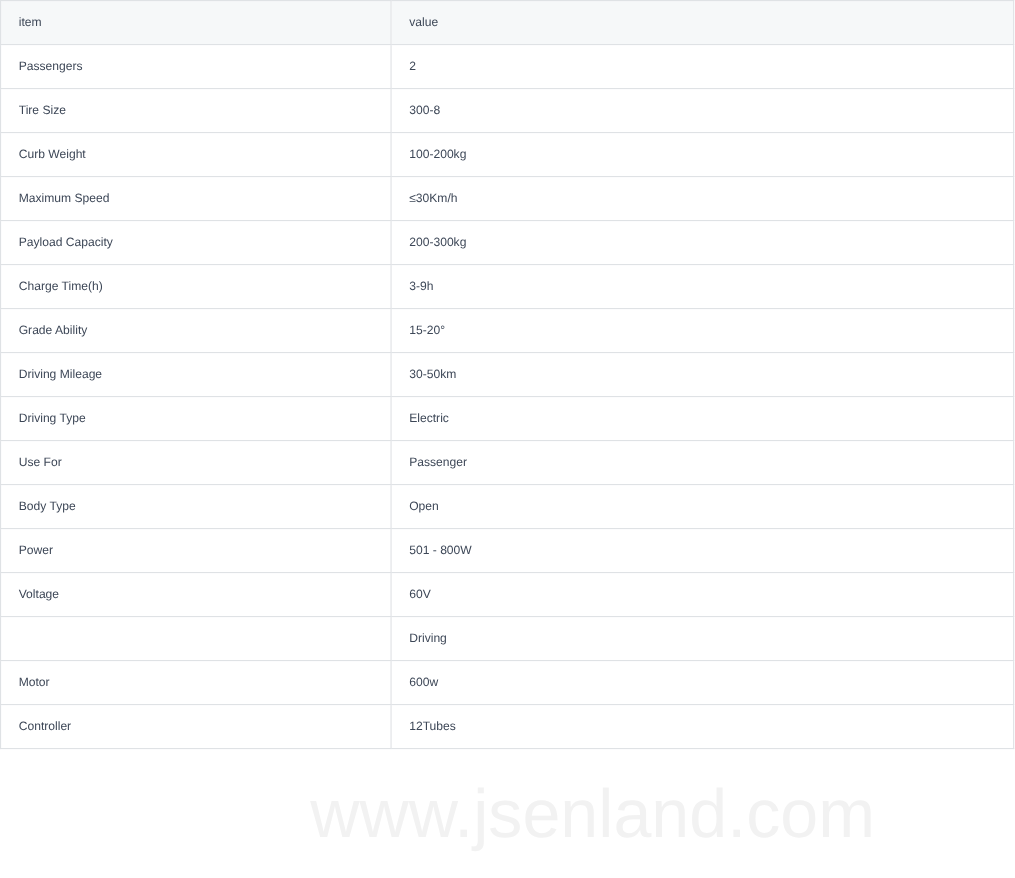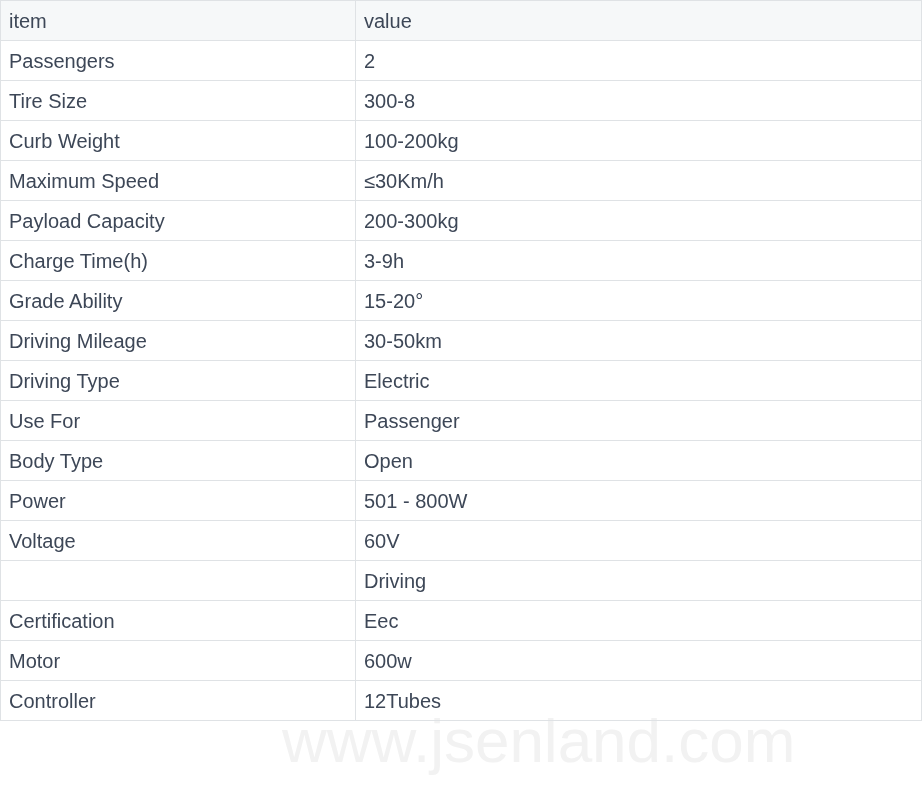--- a/index.html
+++ b/index.html
@@ -32,24 +32,24 @@
     z-index: 2;
   }
 
   table.spec-table col.col-item { width: 355px; }
   table.spec-table col.col-value { width: 566px; }
 
   table.spec-table th,
   table.spec-table td {
     height: 40px;
     box-sizing: border-box;
-    padding: 0 8px;
+    padding: 0 16px;
     text-align: left;
     vertical-align: middle;
-    font-size: 20px;
+    font-size: 11px;
     font-weight: normal;
     line-height: 20px;
     color: #3d4757;
     border-right: 1px solid #dfe2e5;
     border-bottom: 1px solid #dfe2e5;
     white-space: nowrap;
     overflow: hidden;
   }
 
   table.spec-table tr > th:first-child,
@@ -155,24 +155,20 @@
         </tr>
         <tr>
           <td>Voltage</td>
           <td>60V</td>
         </tr>
         <tr>
           <td></td>
           <td>Driving</td>
         </tr>
         <tr>
-          <td>Certification</td>
-          <td>Eec</td>
-        </tr>
-        <tr>
           <td>Motor</td>
           <td>600w</td>
         </tr>
         <tr>
           <td>Controller</td>
           <td>12Tubes</td>
         </tr>
       </tbody>
   </table>
 

